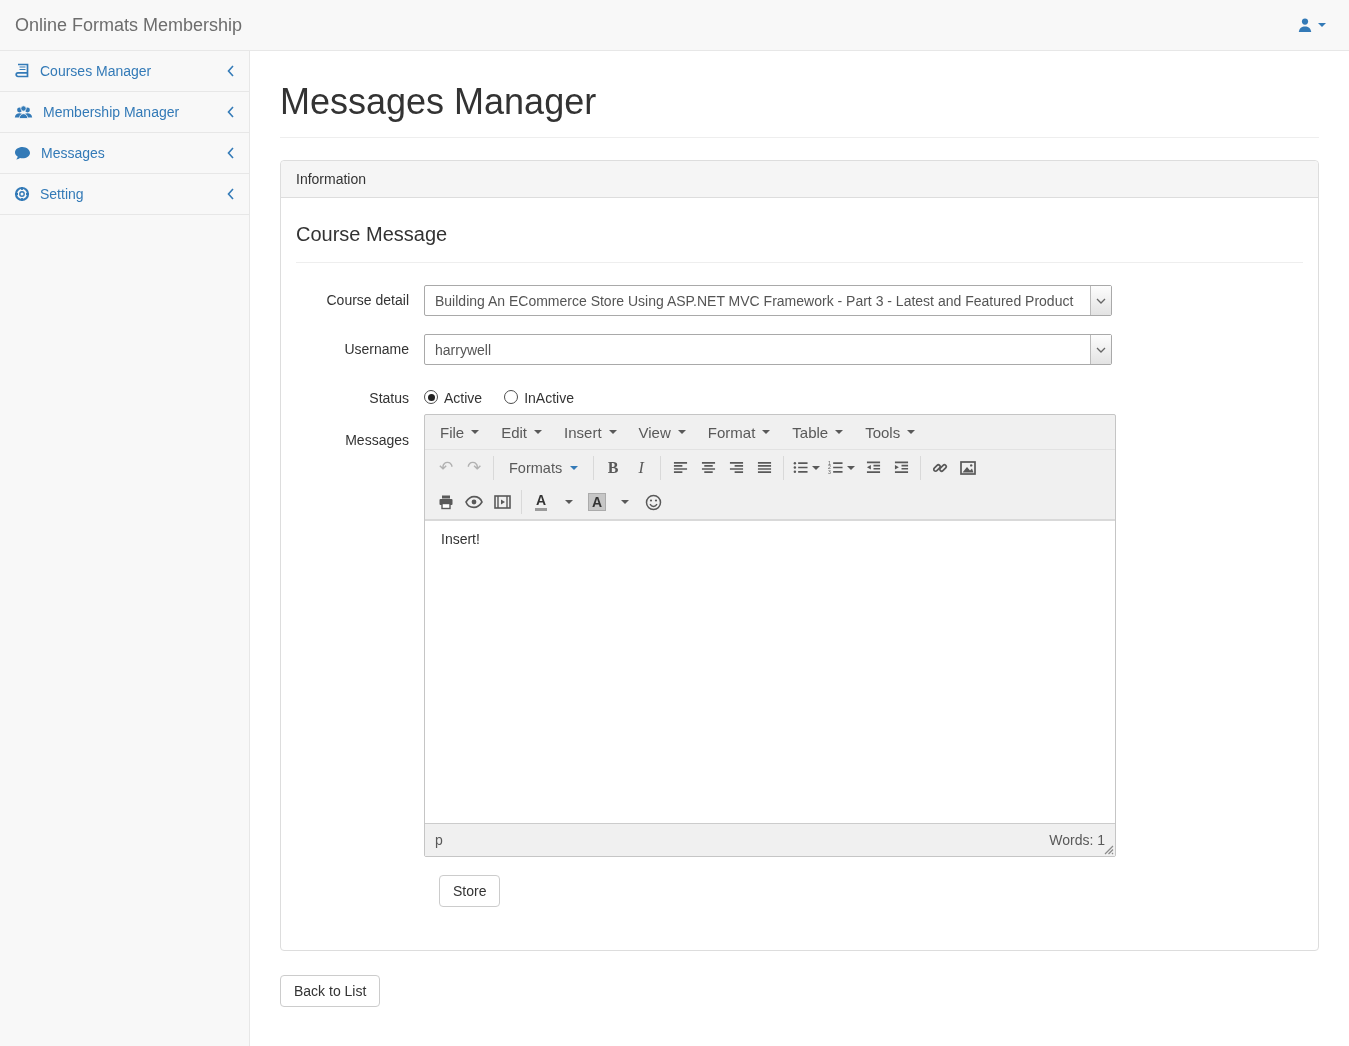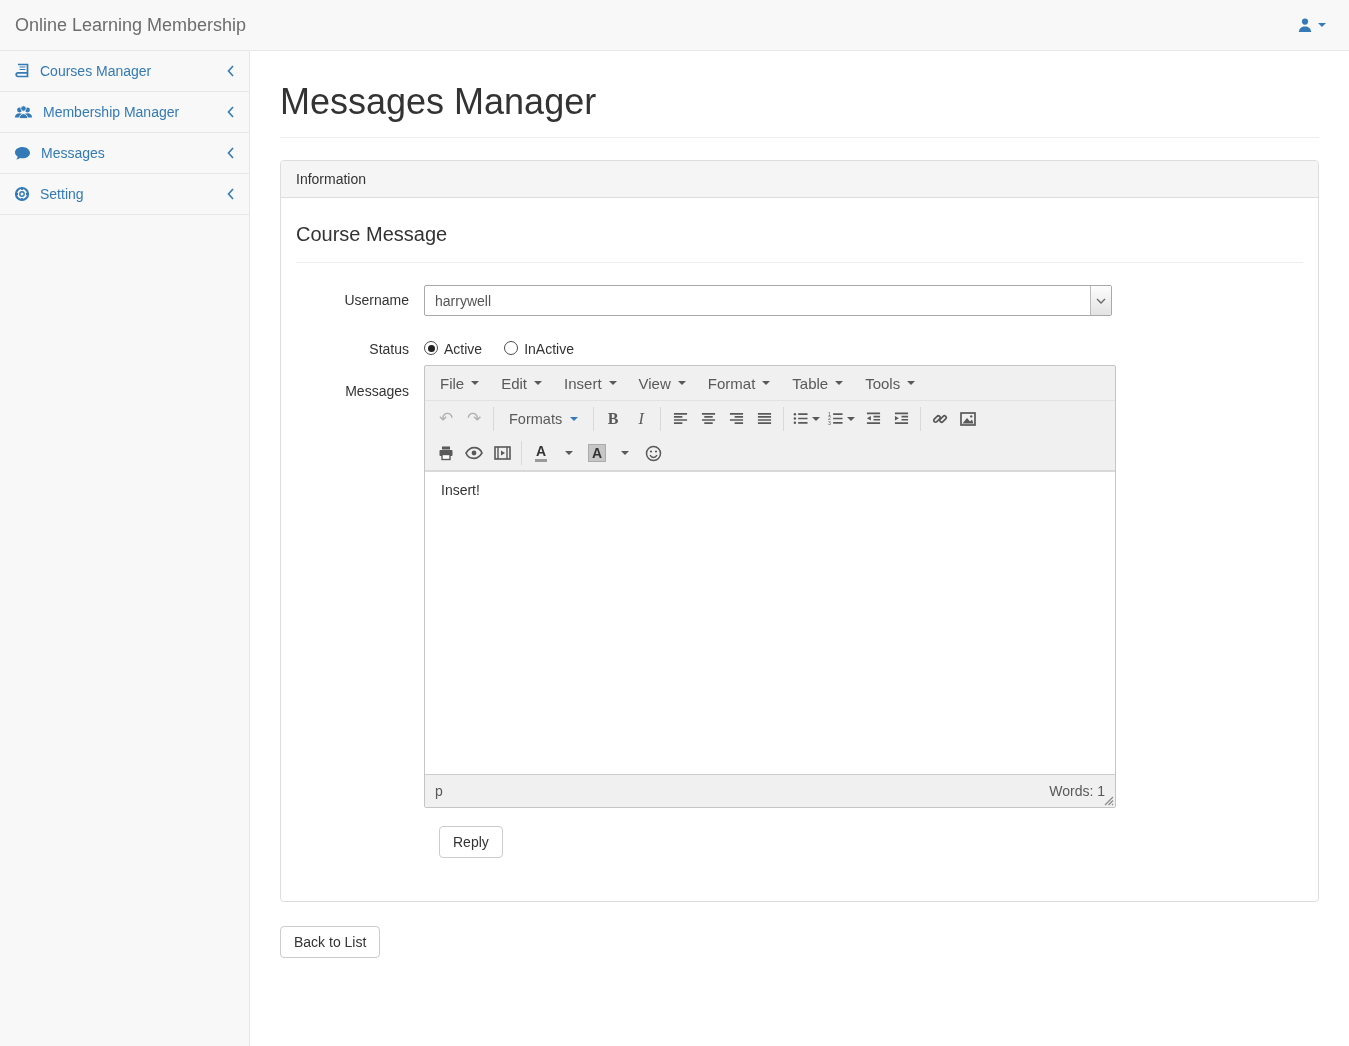--- a/index.html
+++ b/index.html
@@ -92,21 +92,21 @@
     font-family:"Liberation Sans", sans-serif; }
   .reply-row { margin-left:143px; margin-top:18px; margin-bottom:28px; }
   .back-row { margin-top:24px; }
 
   svg.ic { display:block; }
 </style>
 </head>
 <body>
 
 <header class="navbar">
-  <div class="brand">Online Learning Membership</div>
+  <div class="brand">Online Formats Membership</div>
   <div class="user-menu">
     <span>
       <svg class="ic" width="16" height="16" viewBox="0 0 16 16">
         <circle cx="8" cy="4.6" r="3.1" fill="#337ab7"></circle>
         <path d="M1.8 15c.5-4 3-5.6 6.2-5.6s5.7 1.6 6.2 5.6z" fill="#337ab7"></path>
       </svg>
     </span>
     <span class="caret"></span>
   </div>
 </header>
@@ -185,20 +185,33 @@
   <main class="content">
     <h1 class="page-title">Messages Manager</h1>
     <hr class="title-rule">
 
     <section class="panel">
       <div class="panel-heading">Information</div>
       <div class="panel-body">
         <h3 class="section-title">Course Message</h3>
         <hr class="section-rule">
 
+        <div class="form-row">
+          <label class="form-label">Course detail</label>
+          <div class="form-control-col">
+            <div class="select">
+              <span class="value">Building An ECommerce Store Using ASP.NET MVC Framework - Part 3 - Latest and Featured Product</span>
+              <span class="arrow-box">
+                <svg class="ic" width="10" height="6" viewBox="0 0 10 6">
+                    <path d="M1 1l4 4 4-4" fill="none" stroke="#666" stroke-width="1.3"></path>
+                  </svg>
+              </span>
+            </div>
+          </div>
+        </div>
 
         <div class="form-row">
           <label class="form-label">Username</label>
           <div class="form-control-col">
             <div class="select">
               <span class="value">harrywell</span>
               <span class="arrow-box">
                 <svg class="ic" width="10" height="6" viewBox="0 0 10 6">
                     <path d="M1 1l4 4 4-4" fill="none" stroke="#666" stroke-width="1.3"></path>
                   </svg>
@@ -412,21 +425,21 @@
                 <svg class="ic" width="10" height="10" viewBox="0 0 10 10">
                     <path d="M9 1 1 9M9 4.5 4.5 9M9 8 8 9" stroke="#8a8a8a" stroke-width="1.2"></path>
                   </svg>
               </span>
             </div>
 
           </div>
         </div>
 
         <div class="reply-row">
-          <button class="btn-default">Reply</button>
+          <button class="btn-default">Store</button>
         </div>
       </div>
     </section>
 
     <div class="back-row">
       <button class="btn-default">Back to List</button>
     </div>
   </main>
 </div>
 

